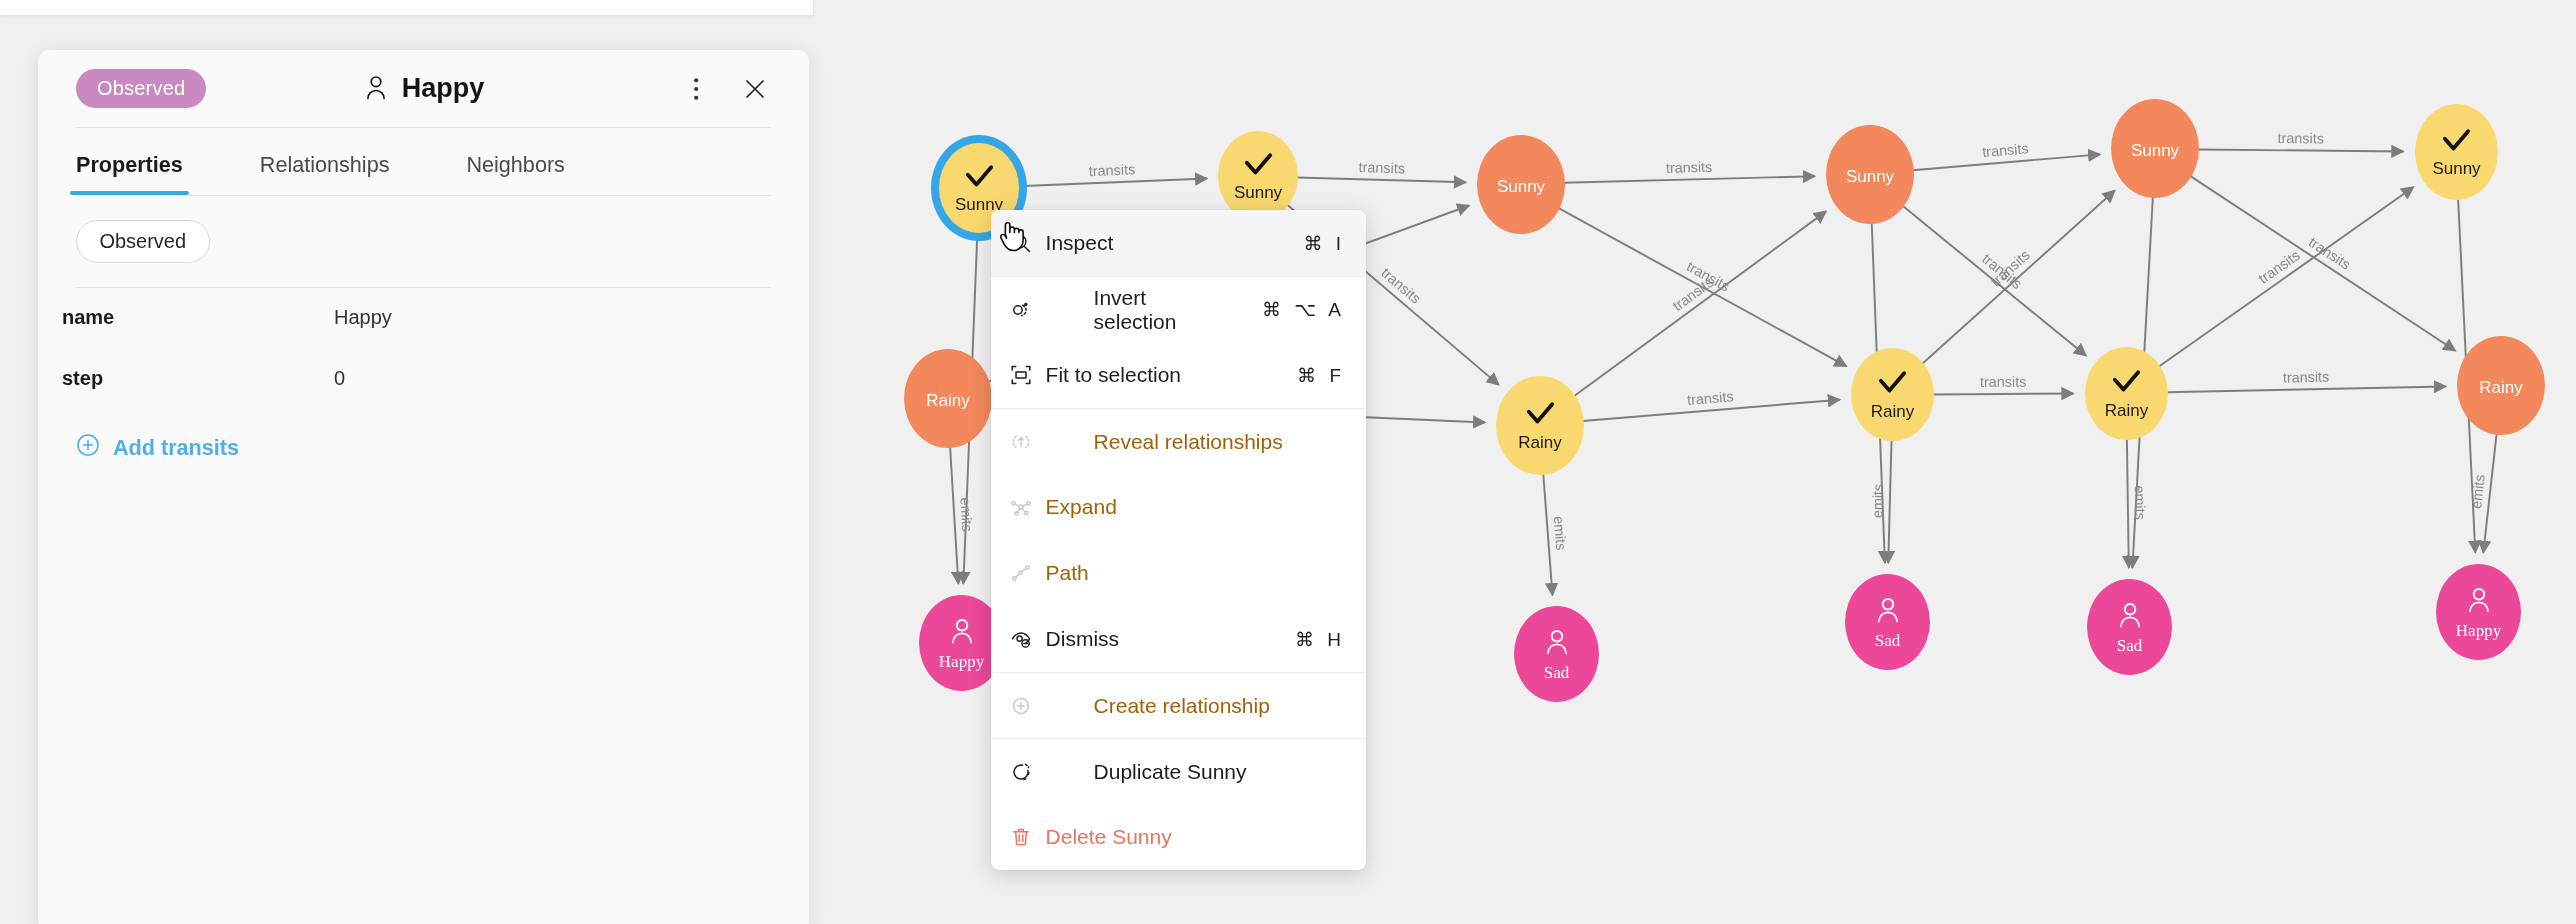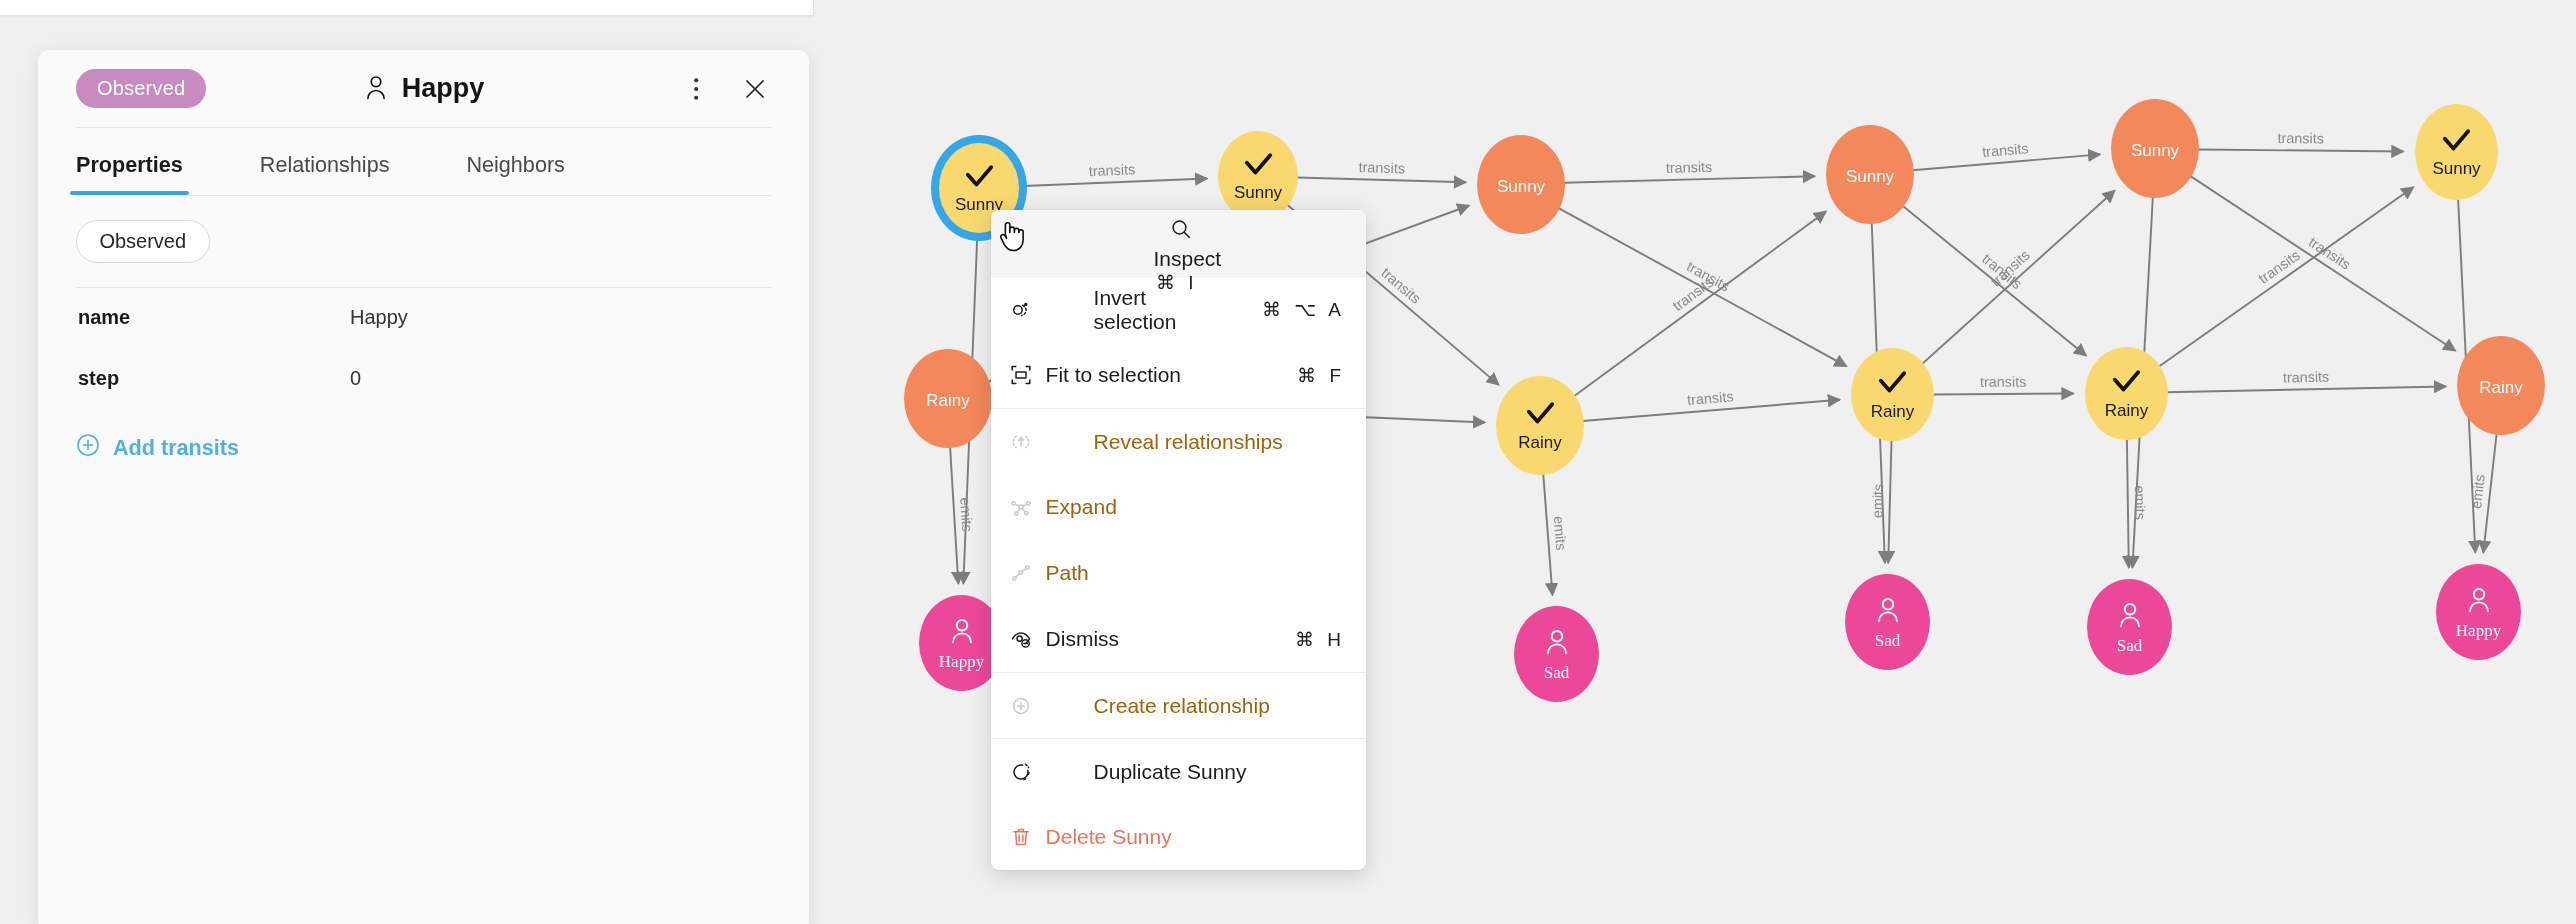--- a/index.html
+++ b/index.html
@@ -57,37 +57,37 @@
   .tab{padding:19px 0 17.6px;margin-right:77px;font-size:21.6px;color:#4a4a4a;cursor:pointer;position:relative;}
   .tab.active{color:#1a1a1a;font-weight:bold;}
   .tab.active:after{content:"";position:absolute;left:-6.4px;right:-6.4px;bottom:0;height:4px;background:#3aa6e0;border-radius:2.4px;}
   #tabs-underline{height:0.8px;background:#e6e6e6;margin:0 38px;}
 
   #label-row{padding:24px 38px 24px;}
   .pill-outline{
     display:inline-block;border:0.8px solid #d9d9d9;border-radius:800px;
     background:#fff;padding:8.8px 22.4px;font-size:20px;color:#272727;cursor:pointer;
   }
-  #prop-list{padding:0 40px;}
+  #prop-list{padding:0 24px;}
   .prop-row{display:flex;padding:19px 0;}
   .prop-key{width:272px;font-size:20px;font-weight:bold;color:#1c1c1c;}
   .prop-val{font-size:20px;color:#333;}
   #add-prop{display:flex;align-items:center;gap:13px;padding:24px 38px 0;color:#4fb0e8;
             font-size:21.6px;font-weight:bold;cursor:pointer;}
 
   
   #ctx-menu{
     position:absolute;left:991px;top:210px;width:375px;
     background:#ffffff;border-radius:8px;
     box-shadow:0 4.8px 21px rgba(0,0,0,.16),0 0 0 0.8px rgba(0,0,0,.03);
     overflow:hidden;
     font-size:0;
   }
   .mi{display:flex;align-items:center;height:66px;padding:0 0 0 17.6px;box-sizing:border-box;cursor:pointer;}
-  .mi.hovered{background:#f5f5f5;flex-direction:column;}
+  .mi.hovered{background:#f5f5f5;}
   .mi.disabled{cursor:default;}
   .mi .mi-ico{width:37px;display:flex;align-items:center;justify-content:flex-start;flex:0 0 37px;}
   .mi .mi-label{font-size:21px;color:#1d1d1d;flex:1;font-family:"Liberation Sans",sans-serif;}
   .mi.disabled .mi-label{color:#a16207;}
   .mi.danger .mi-label{color:#ef7259;}
   .mi .mi-keys{font-size:19px;color:#222;padding-right:21px;letter-spacing:4px;white-space:nowrap;}
   .mi.sep-top{border-top:0.8px solid #ececec;gap:48px;}
 
   #cursor-hand{position:absolute;left:996px;top:218px;pointer-events:none;}
 

